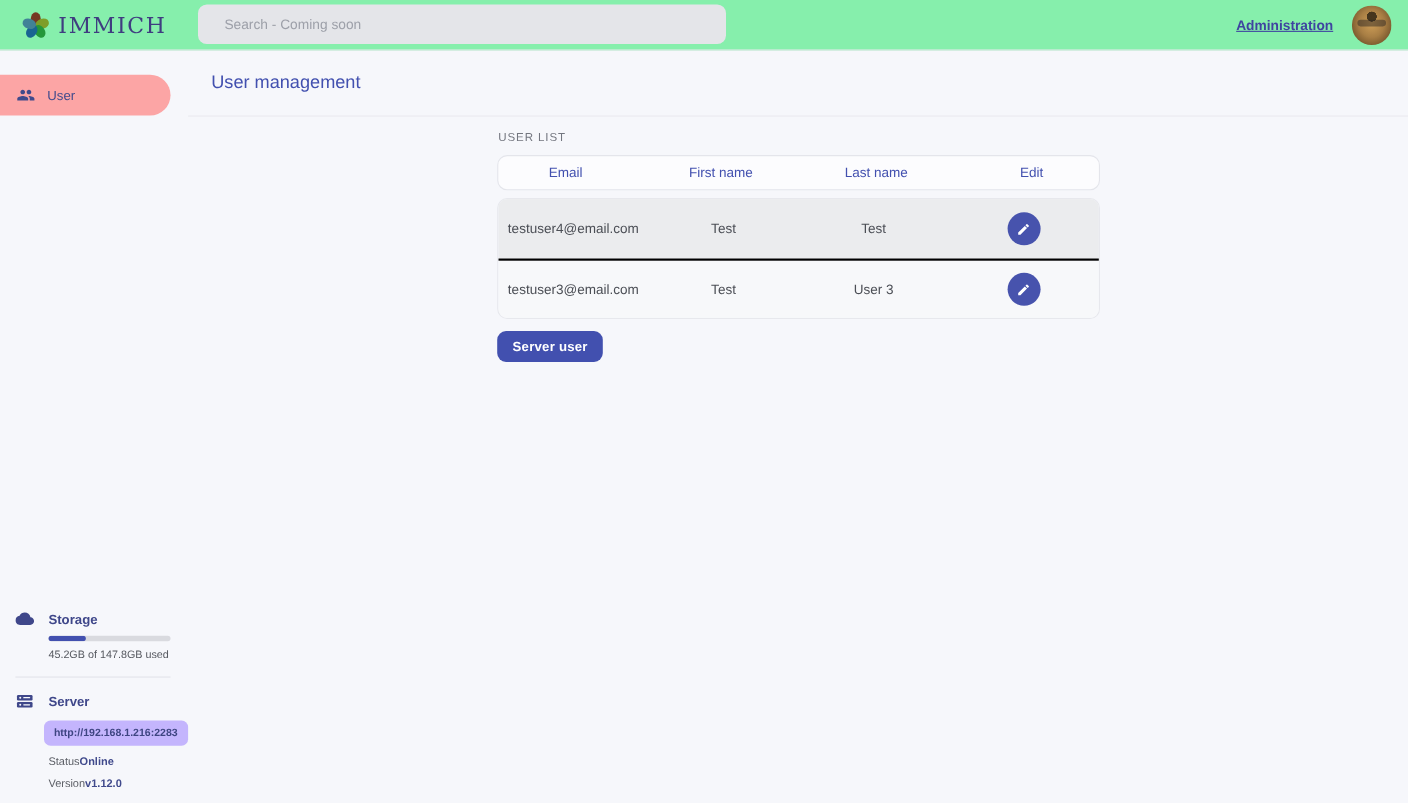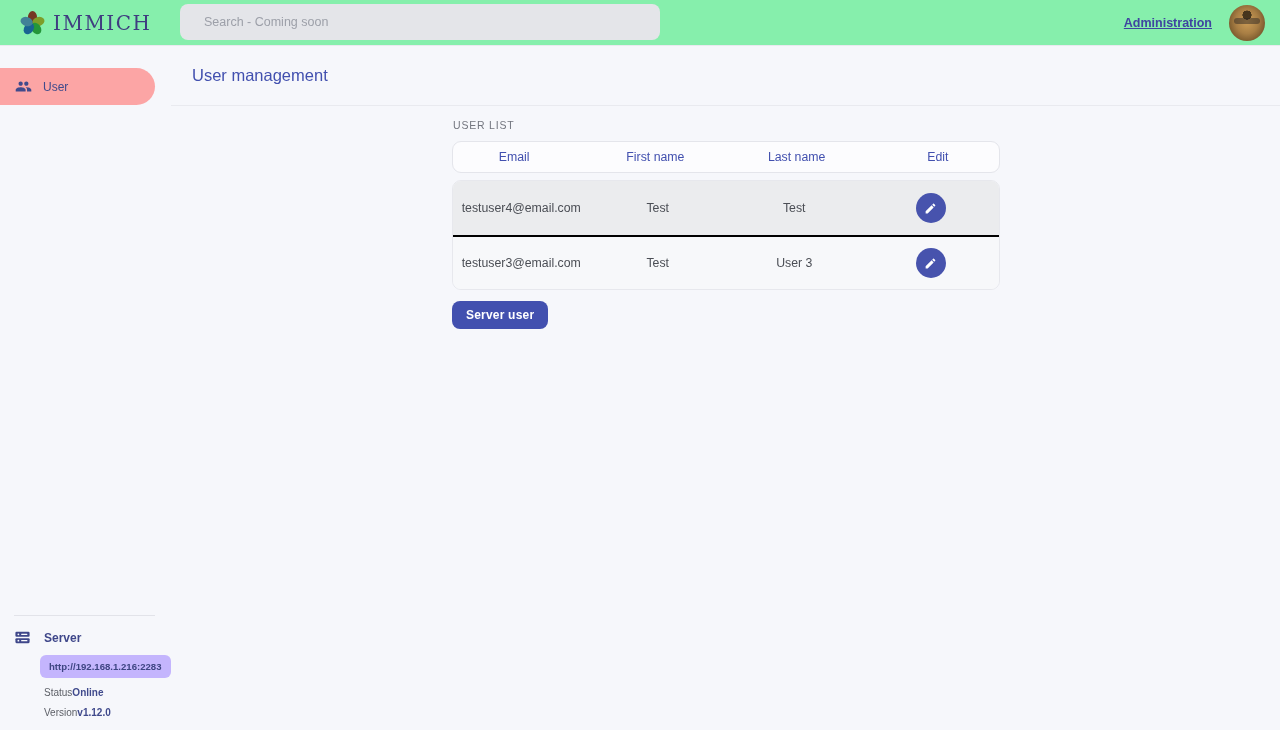--- a/index.html
+++ b/index.html
@@ -167,20 +167,32 @@
   <aside class="sidebar">
     <div class="side-item">
       <svg class="icon" viewBox="0 0 24 24" width="17" height="17" fill="#404a8c">
         <path d="M16 11c1.66 0 2.99-1.34 2.99-3S17.66 5 16 5s-3 1.34-3 3 1.34 3 3 3zm-8 0c1.66 0 2.99-1.34 2.99-3S9.66 5 8 5 5 6.34 5 8s1.34 3 3 3zm0 2c-2.33 0-7 1.17-7 3.5V19h14v-2.5c0-2.33-4.67-3.5-7-3.5zm8 0c-.29 0-.62.02-.97.05 1.16.84 1.97 1.97 1.97 3.45V19h6v-2.5c0-2.33-4.67-3.5-7-3.5z"></path>
       </svg>
       <span class="label">User</span>
     </div>
 
     <div class="side-bottom">
 
+      <div>
+        <div class="side-title-row">
+          <svg class="icon" viewBox="0 0 24 24" width="17" height="17" fill="#3f478a">
+            <path d="M19.35 10.04C18.67 6.59 15.64 4 12 4 9.11 4 6.6 5.64 5.35 8.04 2.34 8.36 0 10.91 0 14c0 3.31 2.69 6 6 6h13c2.76 0 5-2.24 5-5 0-2.64-2.05-4.78-4.65-4.96z"></path>
+          </svg>
+          <span class="side-title">Storage</span>
+        </div>
+        <div class="progress-track">
+          <div class="progress-fill" style="width: 30.6%;"></div>
+        </div>
+        <div class="storage-caption">45.2GB of 147.8GB used</div>
+      </div>
 
       <hr class="side-divider">
 
       <div>
         <div class="side-title-row">
           <svg class="icon" viewBox="0 0 24 24" width="17" height="17">
             <g fill="#3f478a">
               <rect x="2" y="4" width="20" height="7" rx="1.6"></rect>
               <rect x="2" y="13" width="20" height="7" rx="1.6"></rect>
             </g>

